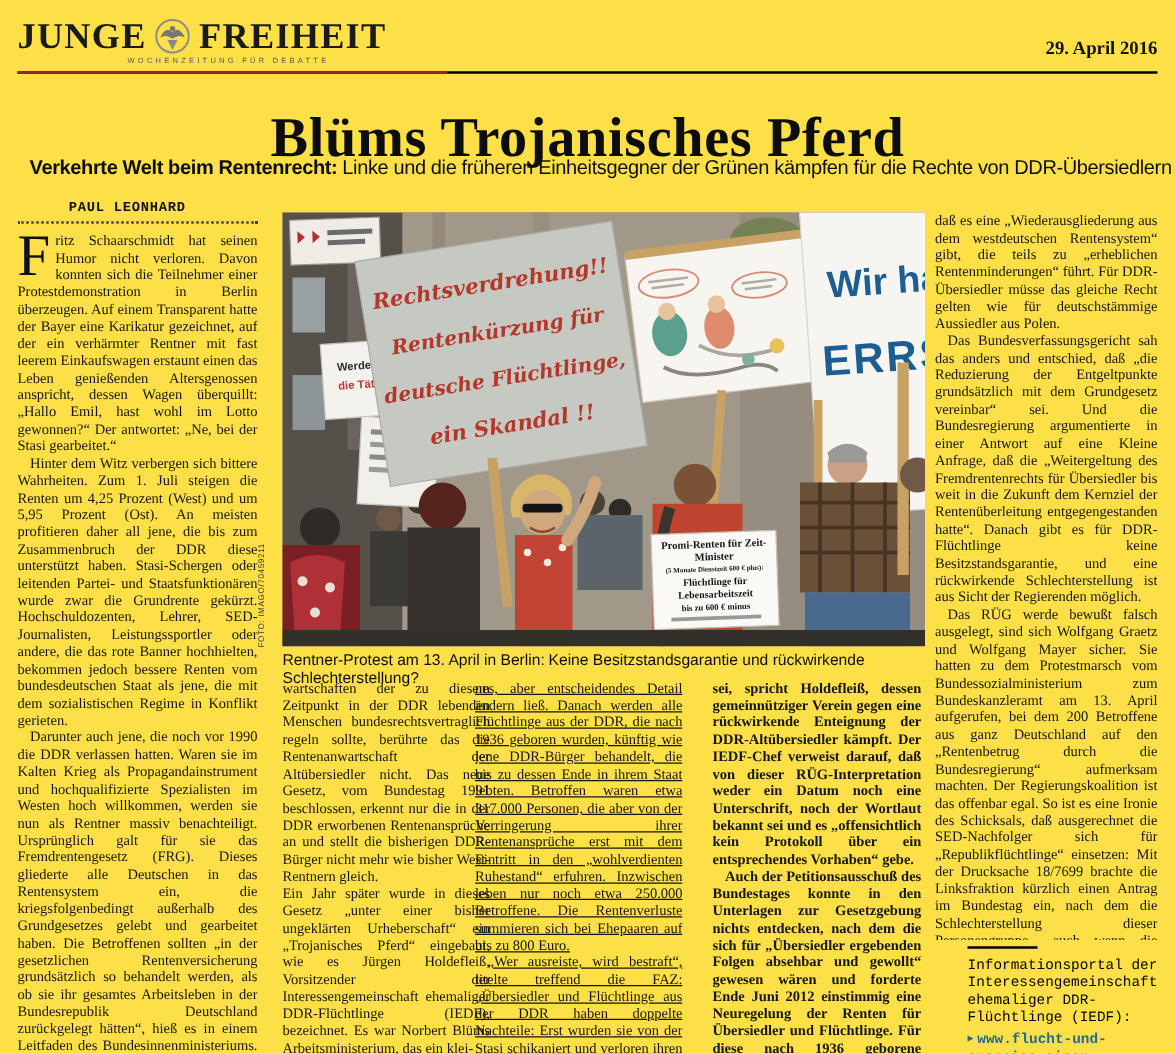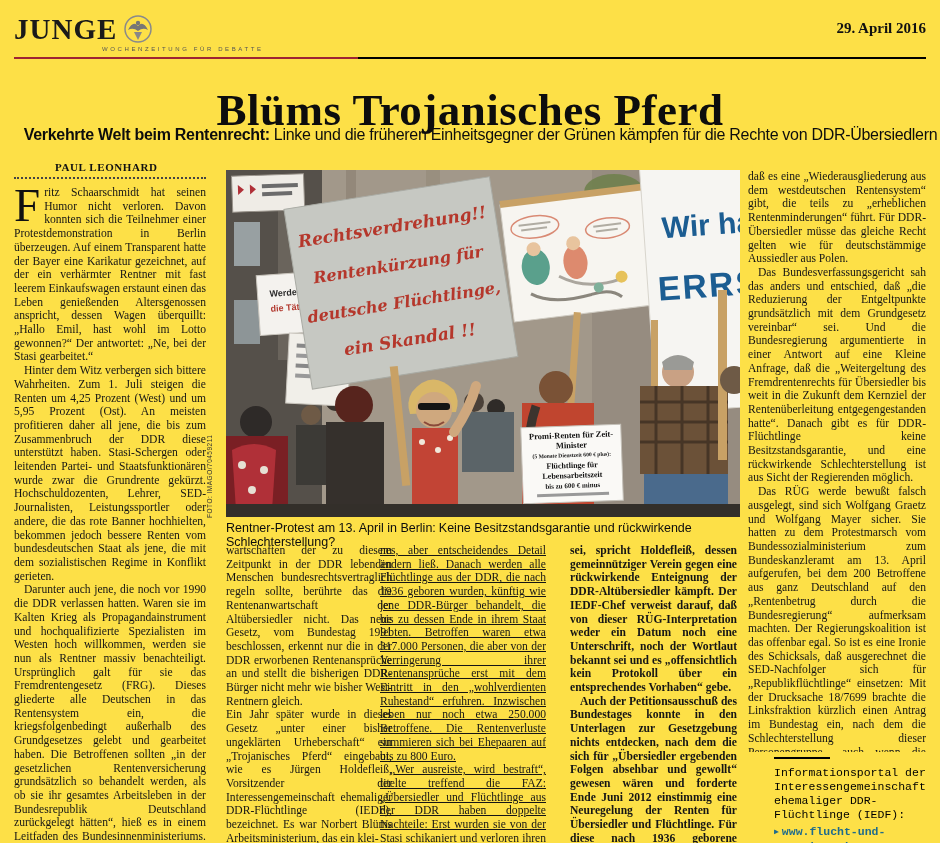--- a/index.html
+++ b/index.html
@@ -8,33 +8,33 @@
     position:relative; width:940px; height:843px; background:#fde047;
     font-family:"Liberation Serif", serif; color:#111; overflow:hidden;
     margin:0 auto;
   }
   
   .masthead { position:absolute; left:14px; top:14px; right:14px; height:46px; }
   .logo { display:flex; align-items:flex-end; gap:4px; }
   .logo-word { font-family:"Liberation Serif", serif; font-weight:700; font-size:29px; letter-spacing:1px; color:#1a1a1a; line-height:30px; }
   .eagle { width:34px; height:30px; display:inline-block; }
   .tagline { font-family:"Liberation Sans", sans-serif; font-size:6px; letter-spacing:2.6px; color:#555; margin-left:88px; margin-top:2px; }
-  .date { position:absolute; right:0; top:6px; font-family:"Liberation Serif", serif; font-weight:700; font-size:15px; color:#111; }
+  .date { position:absolute; right:0; top:17px; font-family:"Liberation Serif", serif; font-weight:700; font-size:15px; color:#111; }
   .mast-rule { position:absolute; left:14px; top:57px; width:912px; height:2px; background:#000; }
   .mast-rule .red-seg { position:absolute; left:0; top:0; width:344px; height:2px; }
   
   .headline { position:absolute; left:0; top:72px; width:100%; text-align:center;
     font-family:"Liberation Serif", serif; font-weight:700; font-size:45px; color:#0d0d0d; letter-spacing:0.5px;margin-top:12px; }
   .subhead { position:absolute; left:0; top:126px; width:100%; text-align:center;
     font-family:"Liberation Sans", sans-serif; font-size:16px; letter-spacing:-0.3px; color:#0d0d0d;padding-left:21px; }
   .subhead .lead { font-weight:700; }
   .subhead .rest { font-weight:400; margin-left:4px; }
   
   .byline { position:absolute; left:14px; top:161px; width:192px;
-    font-family:Liberation Serif, serif; font-weight:700; font-size:11px; letter-spacing:0.6px; color:#111;padding-left:41px; }
+    font-family:Liberation Mono, monospace; font-weight:700; font-size:11px; letter-spacing:0.6px; color:#111;padding-left:41px; }
   .byline-rule { position:absolute; left:14px; top:177px; width:192px; border-bottom:2px dotted #444; }
   
   .col { position:absolute; font-size:11.6px; line-height:13.7px; text-align:justify; overflow:hidden;
     hyphens:auto; -webkit-hyphens:auto; color:#151515; }
   .col p { text-indent:10px; }
   .col p.first { text-indent:0; }
   .col1 { left:14px;  top:186px; width:192px; height:657px; }
   .col2 { left:226px; top:544px; width:166px; height:299px; }
   .col3 { left:380px; top:544px; width:166px; height:299px;text-decoration:underline; }
   .col4 { left:570px; top:544px; width:167px; height:299px;font-weight:bold; }
@@ -67,20 +67,21 @@
     <div class="logo">
       <span class="logo-word">JUNGE</span>
       <span class="eagle">
         <svg viewBox="0 0 34 30" width="34" height="30">
           <ellipse cx="17" cy="15" rx="13" ry="13" fill="none" stroke="#8a8a8a" stroke-width="1.5"></ellipse>
           <path d="M7 16 Q12 6 17 12 Q22 6 27 16 Q22 13 17 17 Q12 13 7 16 Z" fill="#777"></path>
           <path d="M13 18 L17 26 L21 18 Z" fill="#888"></path>
           <circle cx="17" cy="9" r="2.2" fill="#777"></circle>
         </svg>
       </span>
+      <span class="logo-word">FREIHEIT</span>
     </div>
     <div class="tagline">WOCHENZEITUNG FÜR DEBATTE</div>
     <div class="date">29. April 2016</div>
   </div>
   <div class="mast-rule">
     <div class="red-seg" style="background:#9e2433;"></div>
   </div>
 
   <h1 class="headline">Blüms Trojanisches Pferd</h1>
   <div class="subhead">

